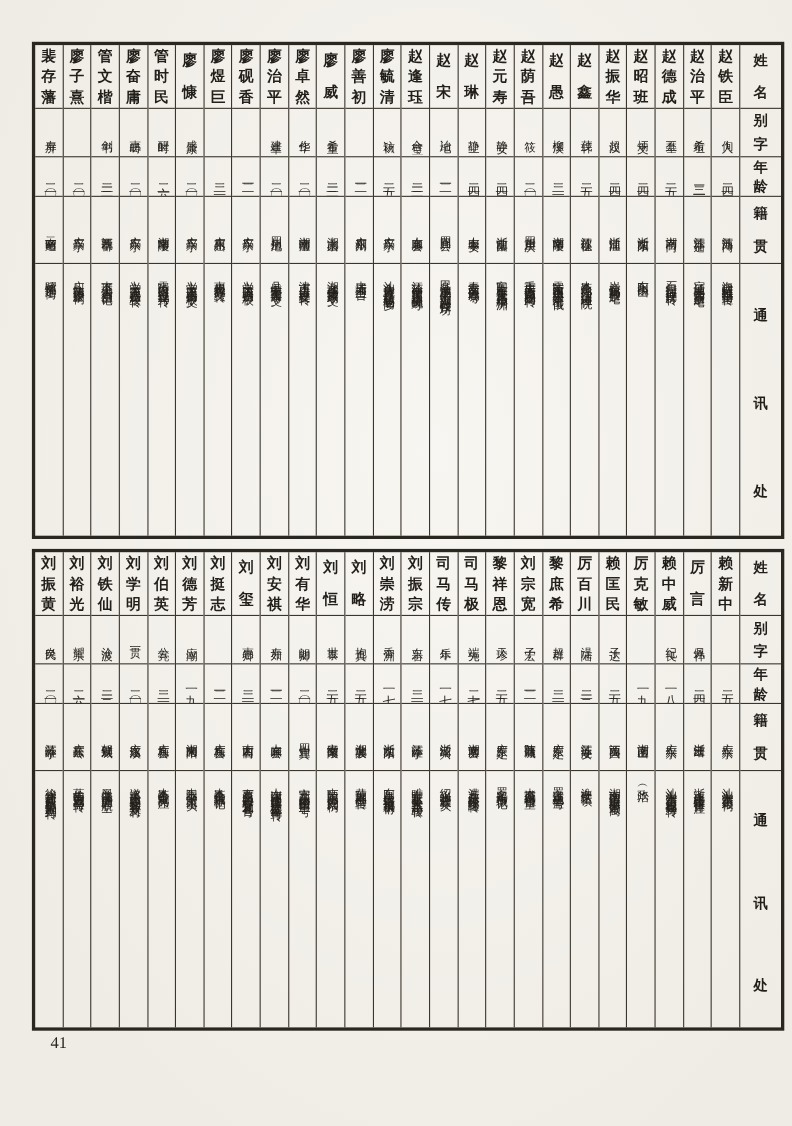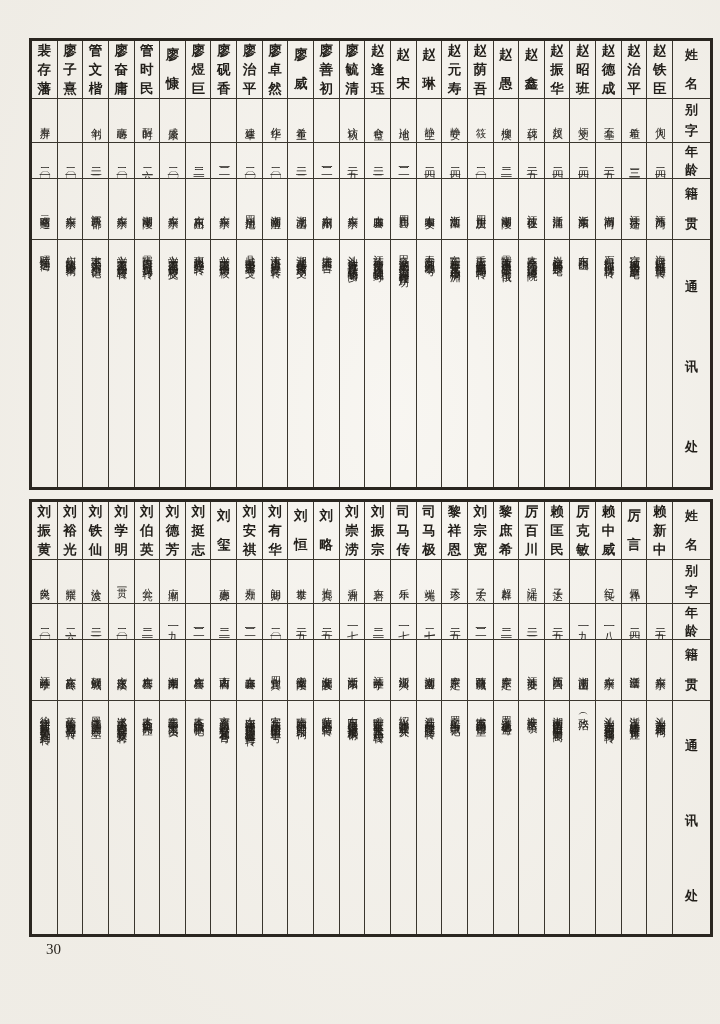--- a/index.html
+++ b/index.html
@@ -1177,14 +1177,14 @@
         </div>
         <div class="cell origin-cell">
           <span class="vtext">江苏睢宁</span>
         </div>
         <div class="cell addr-cell">
           <span class="vtext">徐州宿迁县西耿车集刘宣则转</span>
         </div>
       </div>
     </div>
 
-  <div class="page-num">30</div>
+  <div class="page-num">41</div>
 </div>
 
 </body></html>

